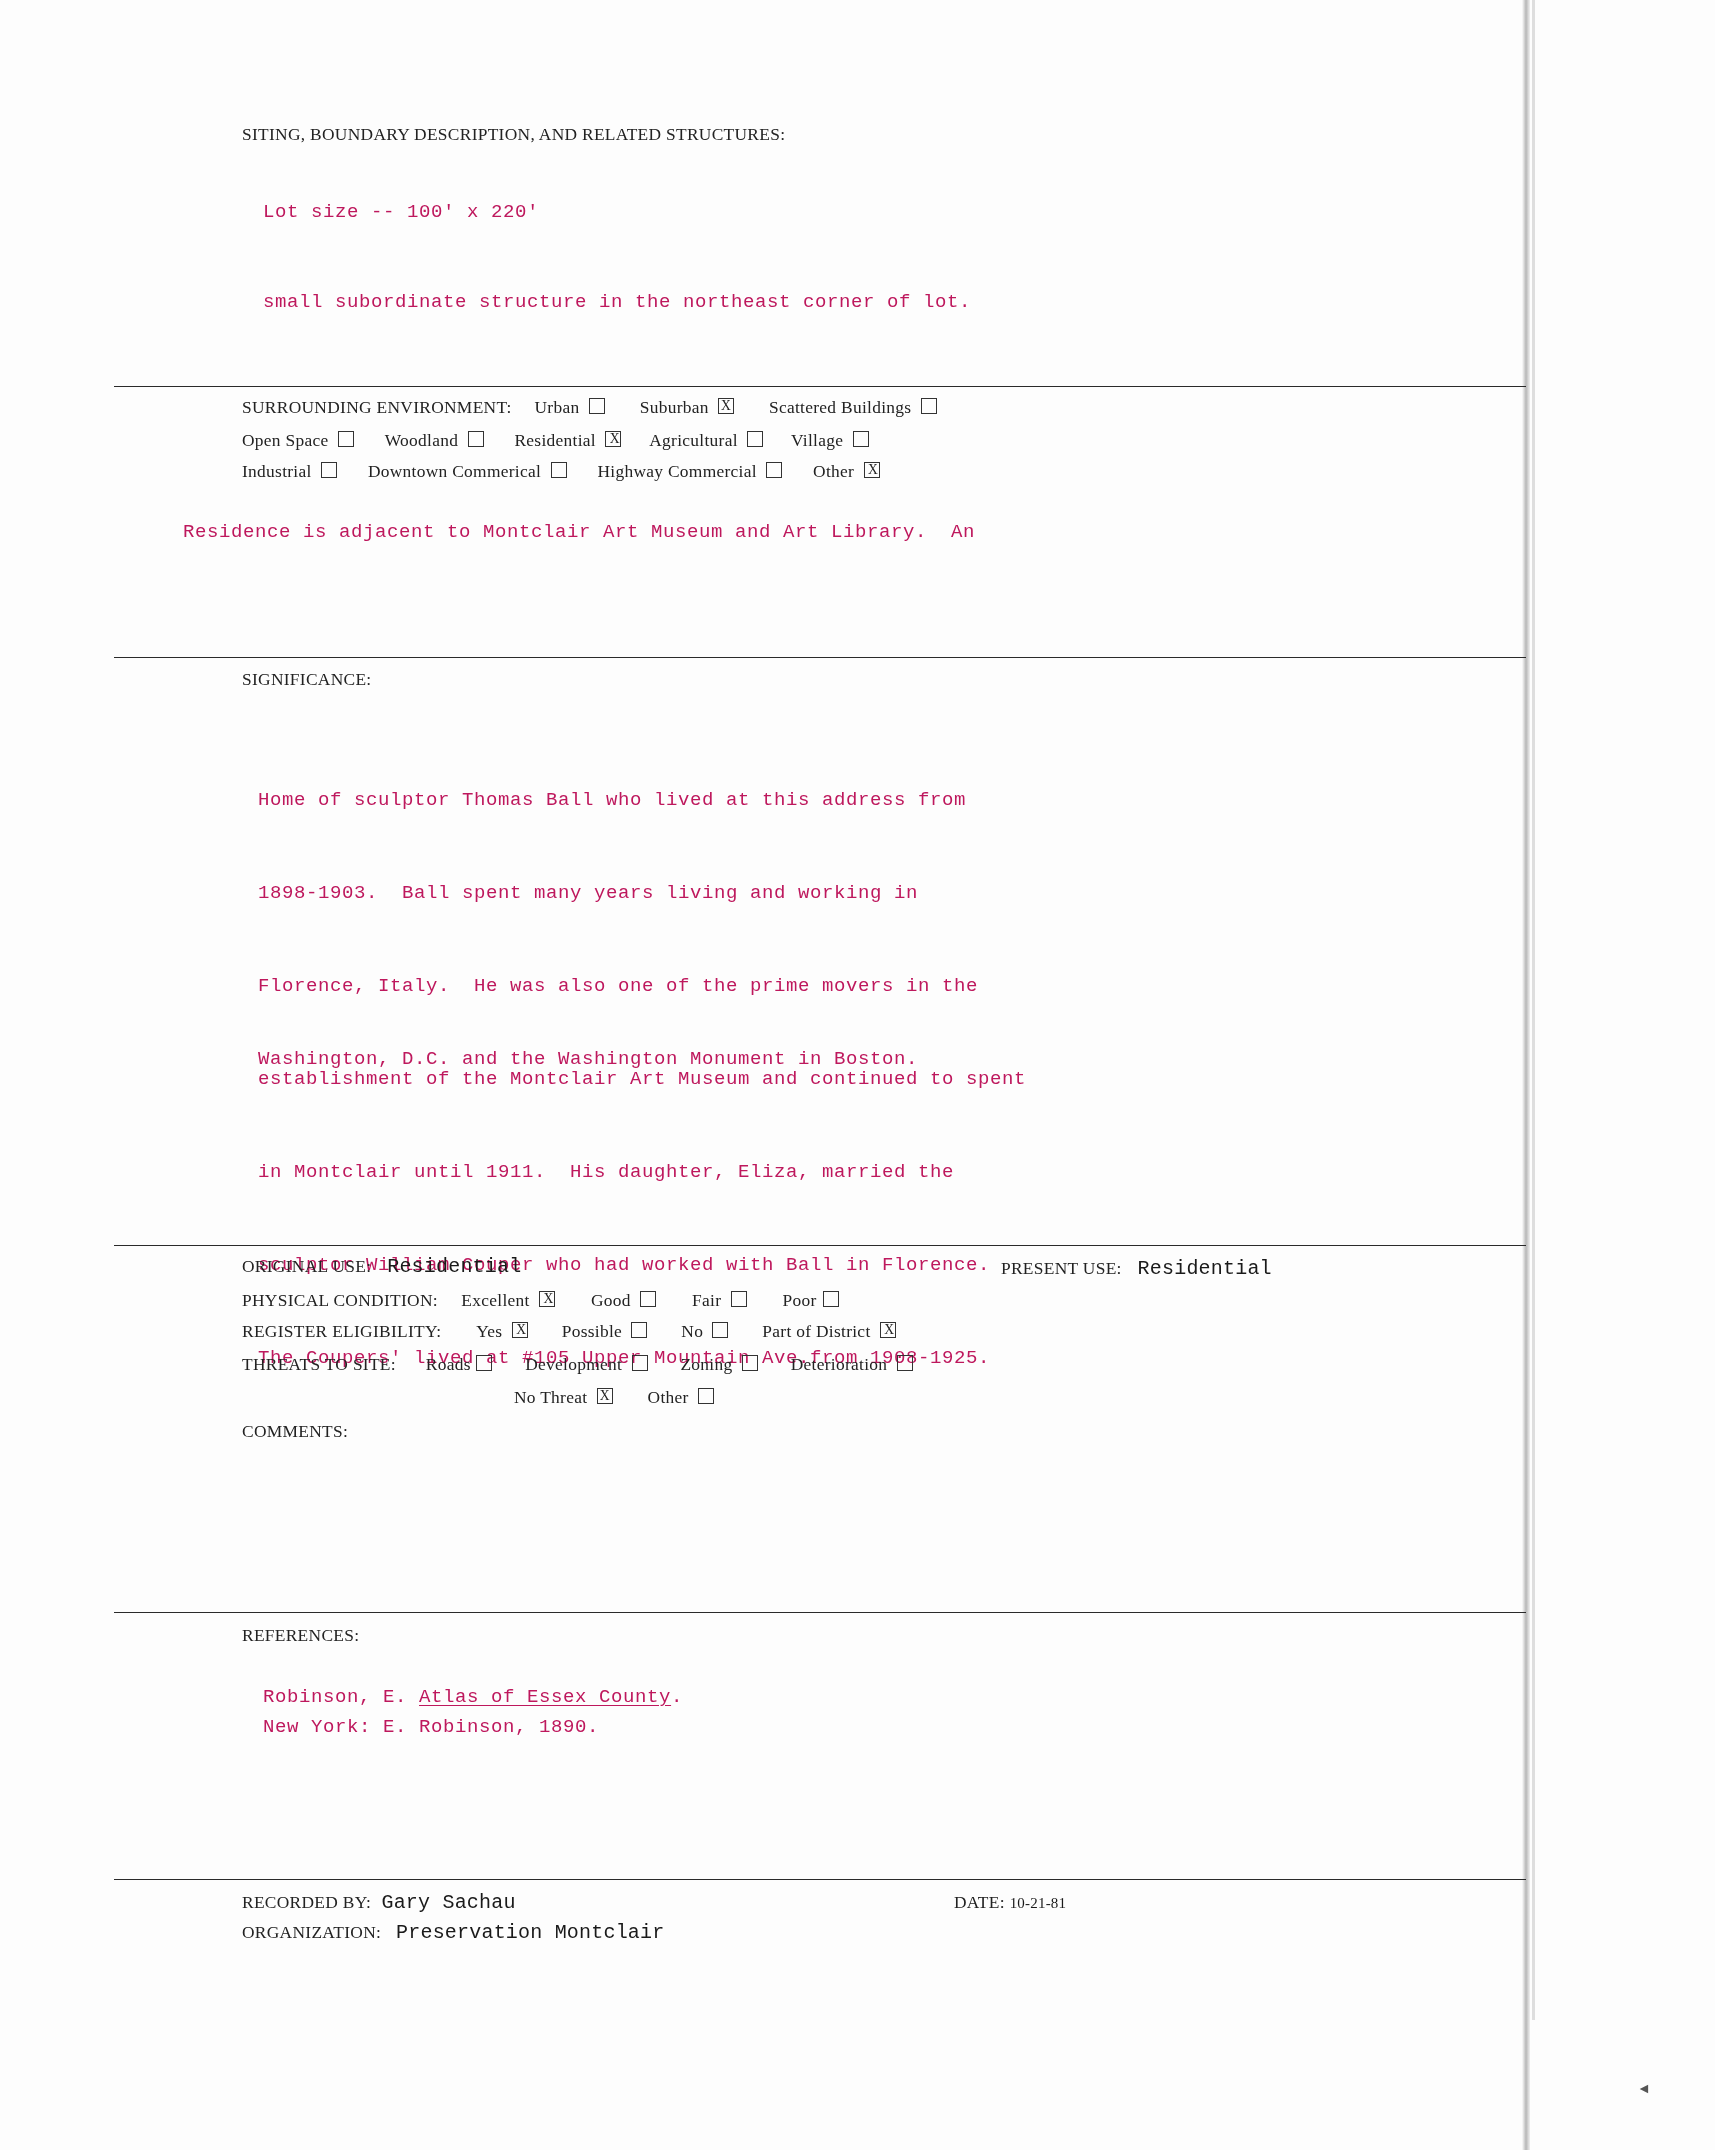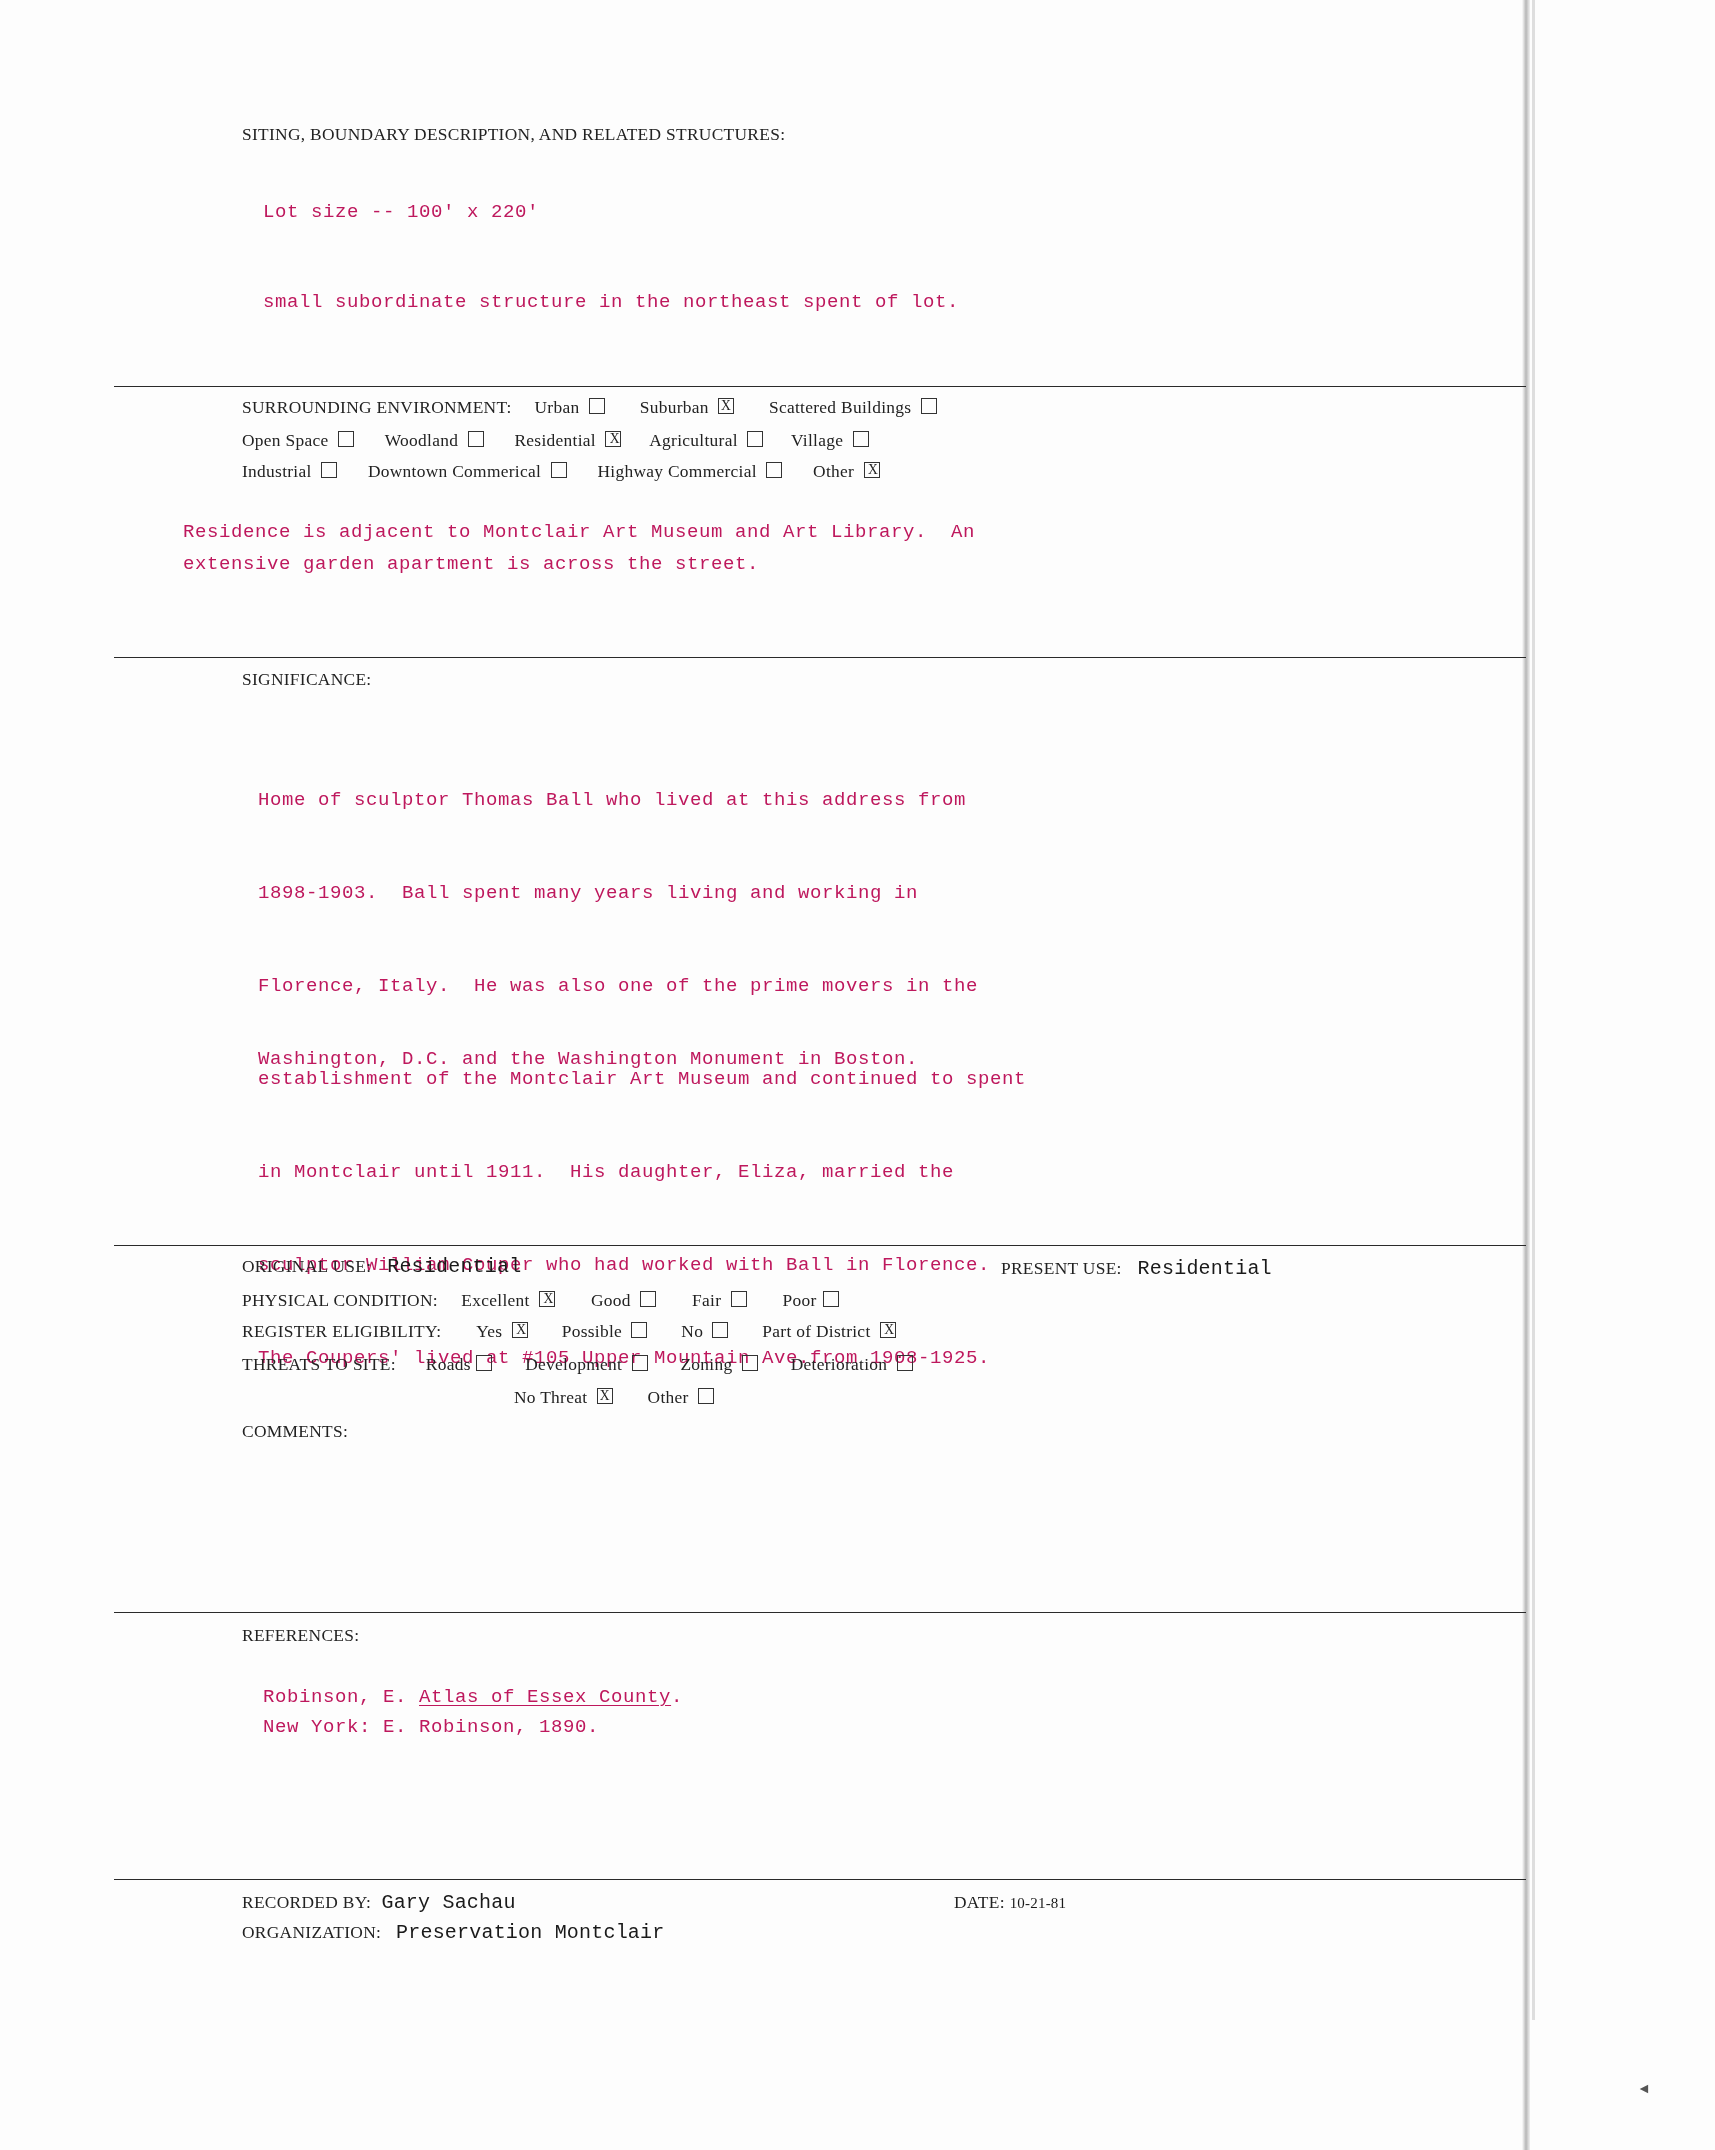--- a/index.html
+++ b/index.html
@@ -123,21 +123,21 @@
 <div class="page">
   <div class="scan-edge-right"></div>
   <div class="scan-edge-right2"></div>
 
   <div class="content">
 
     <div class="abs lbl" style="left:242px; top:124px;">SITING, BOUNDARY DESCRIPTION, AND RELATED STRUCTURES:</div>
 
     <div class="abs typed" style="left:263px; top:197px;">Lot size -- 100' x 220'</div>
 
-    <div class="abs typed" style="left:263px; top:287px;">small subordinate structure in the northeast spent of lot.</div>
+    <div class="abs typed" style="left:263px; top:287px;">small subordinate structure in the northeast corner of lot.</div>
 
     <div class="rule" style="top:386px;"></div>
 
     <div class="row" style="left:242px; top:397px;">
       <span class="lbl">SURROUNDING ENVIRONMENT:</span>
       <span class="lbl opt" style="margin-left:21px;">
         <span>Urban</span>
         <span class="cb"></span>
       </span>
       <span class="lbl opt" style="margin-left:33px;">
@@ -186,21 +186,20 @@
         <span>Highway Commercial</span>
         <span class="cb"></span>
       </span>
       <span class="lbl opt" style="margin-left:29px;">
         <span>Other</span>
         <span class="cb checked off"></span>
       </span>
     </div>
 
     <div class="abs typed" style="left:183px; top:517px;">Residence is adjacent to Montclair Art Museum and Art Library.  An</div>
-    <div class="abs typed" style="left:183px; top:549px;">extensive garden apartment is across the street.</div>
 
     <div class="rule" style="top:657px;"></div>
 
     <div class="abs lbl" style="left:242px; top:669px;">SIGNIFICANCE:</div>
 
     <div class="abs typed" style="left:258px; top:723px;">
       <div>Home of sculptor Thomas Ball who lived at this address from</div>
       <div>1898-1903.  Ball spent many years living and working in</div>
       <div>Florence, Italy.  He was also one of the prime movers in the</div>
       <div>establishment of the Montclair Art Museum and continued to spent</div>

